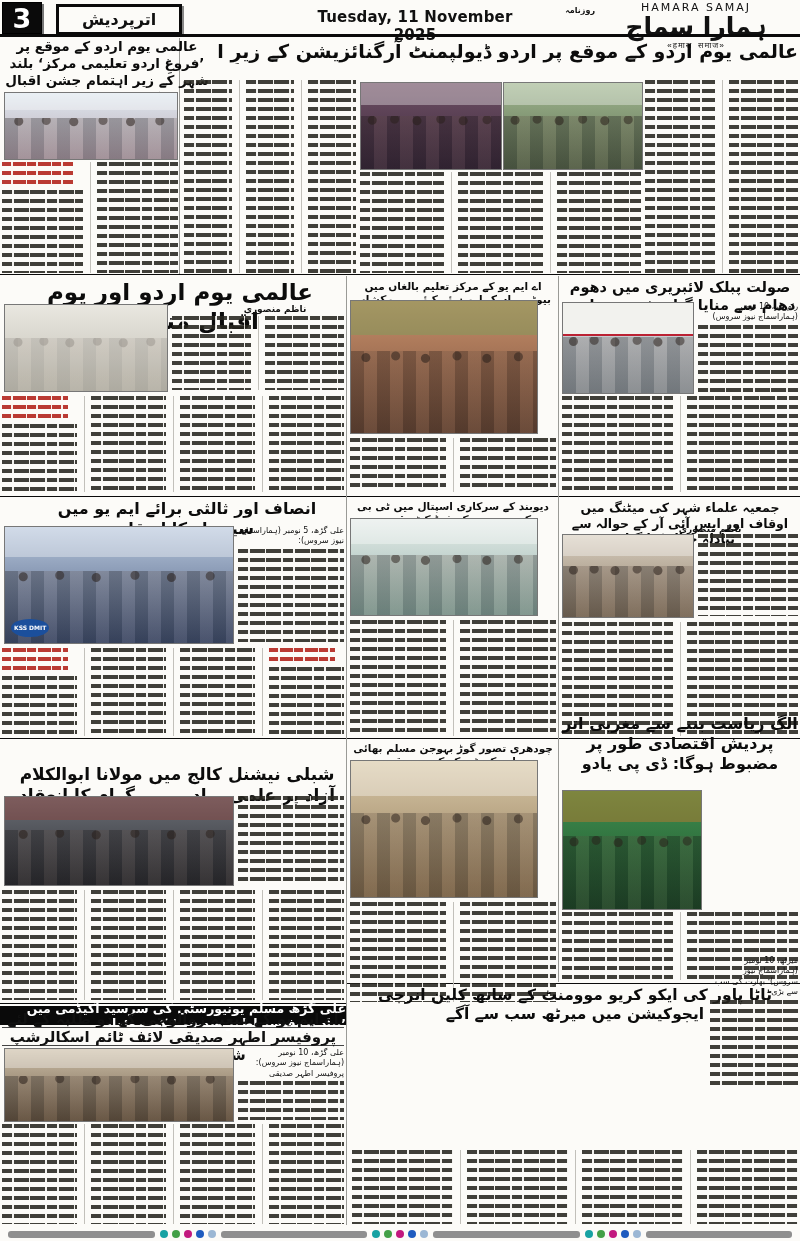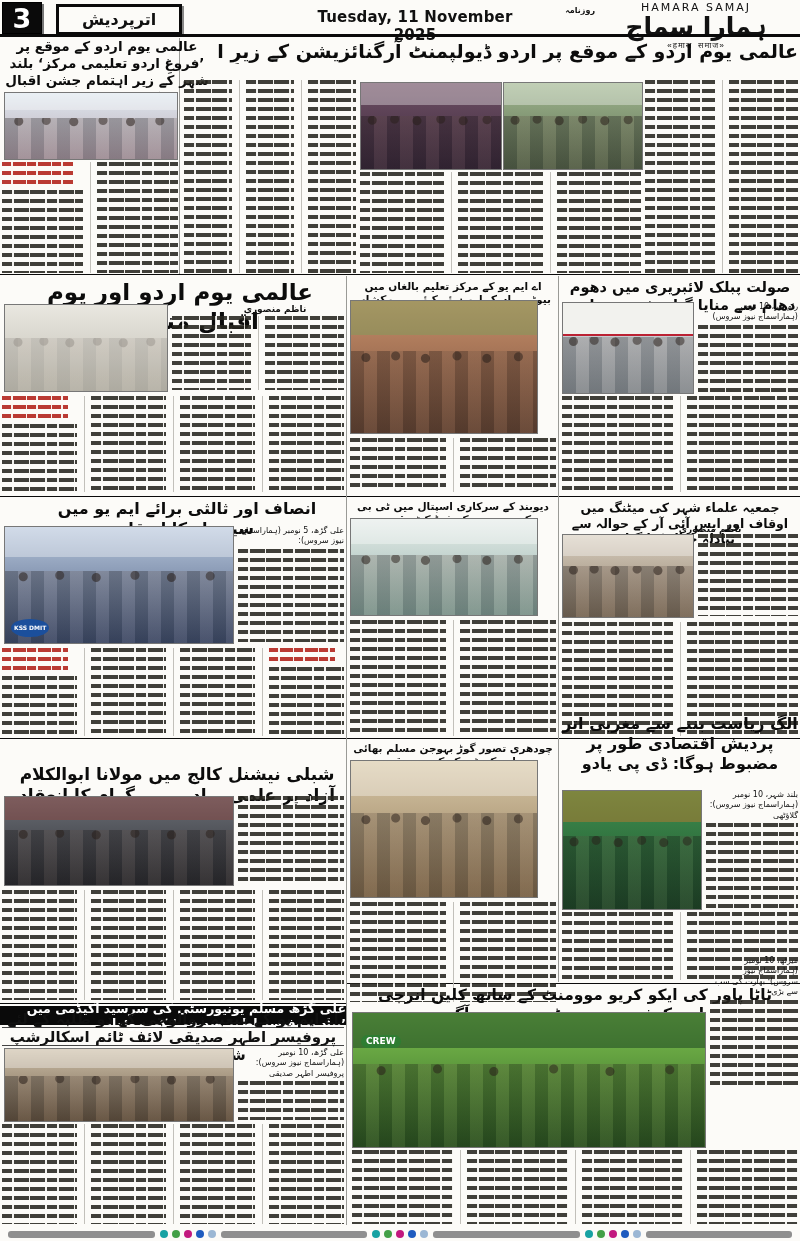--- a/index.html
+++ b/index.html
@@ -306,26 +306,20 @@
     <div class="col">
         <div class="sim"></div>
       </div>
   </div>
 
   <div class="abs hl rtl" style="left:562px;top:714px;width:236px;font-size:16px;">الگ ریاست بننے سے مغربی اتر پردیش اقتصادی طور پر مضبوط ہوگا: ڈی پی یادو</div>
   <div class="photo" style="--p1:#3f8f4f;--p2:#1f4f2c;left:562px;top:790px;width:138px;height:118px;">
       <div class="band" style="background:rgba(220,120,40,.4)"></div>
       <div class="figs"></div>
     </div>
-  <div class="abs cols" style="left:706px;top:790px;width:92px;height:118px;">
-    <div class="col">
-      <div class="datel rtl">بلند شہر، 10 نومبر (ہماراسماج نیوز سروس): گلاؤٹھی</div>
-      <div class="sim"></div>
-    </div>
-  </div>
   <div class="abs cols" style="left:562px;top:912px;width:236px;height:68px;">
     <div class="col">
         <div class="sim"></div>
       </div>
     <div class="col">
         <div class="sim"></div>
       </div>
   </div>
 
   <div class="abs hl-bar rtl" style="left:0;top:1006px;width:346px;height:19px;font-size:12.5px;font-weight:bold;">علی گڑھ مسلم یونیورسٹی کی سرسید اکیڈمی میں ’بیاد پروفیسر اطہر صدیقی‘ کی روئداد</div>
@@ -349,25 +343,20 @@
       </div>
     <div class="col">
         <div class="sim"></div>
       </div>
     <div class="col">
         <div class="sim"></div>
       </div>
   </div>
 
   <div class="abs hl rtl" style="left:352px;top:986px;width:446px;font-size:15.5px;">ٹاٹا پاور کی ایکو کریو موومنٹ کے ساتھ کلین انرجی ایجوکیشن میں میرٹھ سب سے آگے</div>
-  <div class="photo" style="--p1:#7fc24f;--p2:#2c5e23;left:352px;top:1012px;width:352px;height:134px;">
-    <div class="band" style="background:rgba(20,60,30,.5)"></div>
-      <div class="figs"></div>
-    <span class="ptag" style="left:8px;top:22px;">CREW</span>
-  </div>
   <div class="abs cols" style="left:710px;top:956px;width:88px;height:134px;">
     <div class="col">
       <div class="datel rtl">میرٹھ، 10 نومبر (ہماراسماج نیوز سروس): بھارت کی سب سے بڑی</div>
       <div class="sim"></div>
     </div>
   </div>
   <div class="abs cols" style="left:352px;top:1150px;width:446px;height:74px;">
     <div class="col">
         <div class="sim"></div>
       </div>

